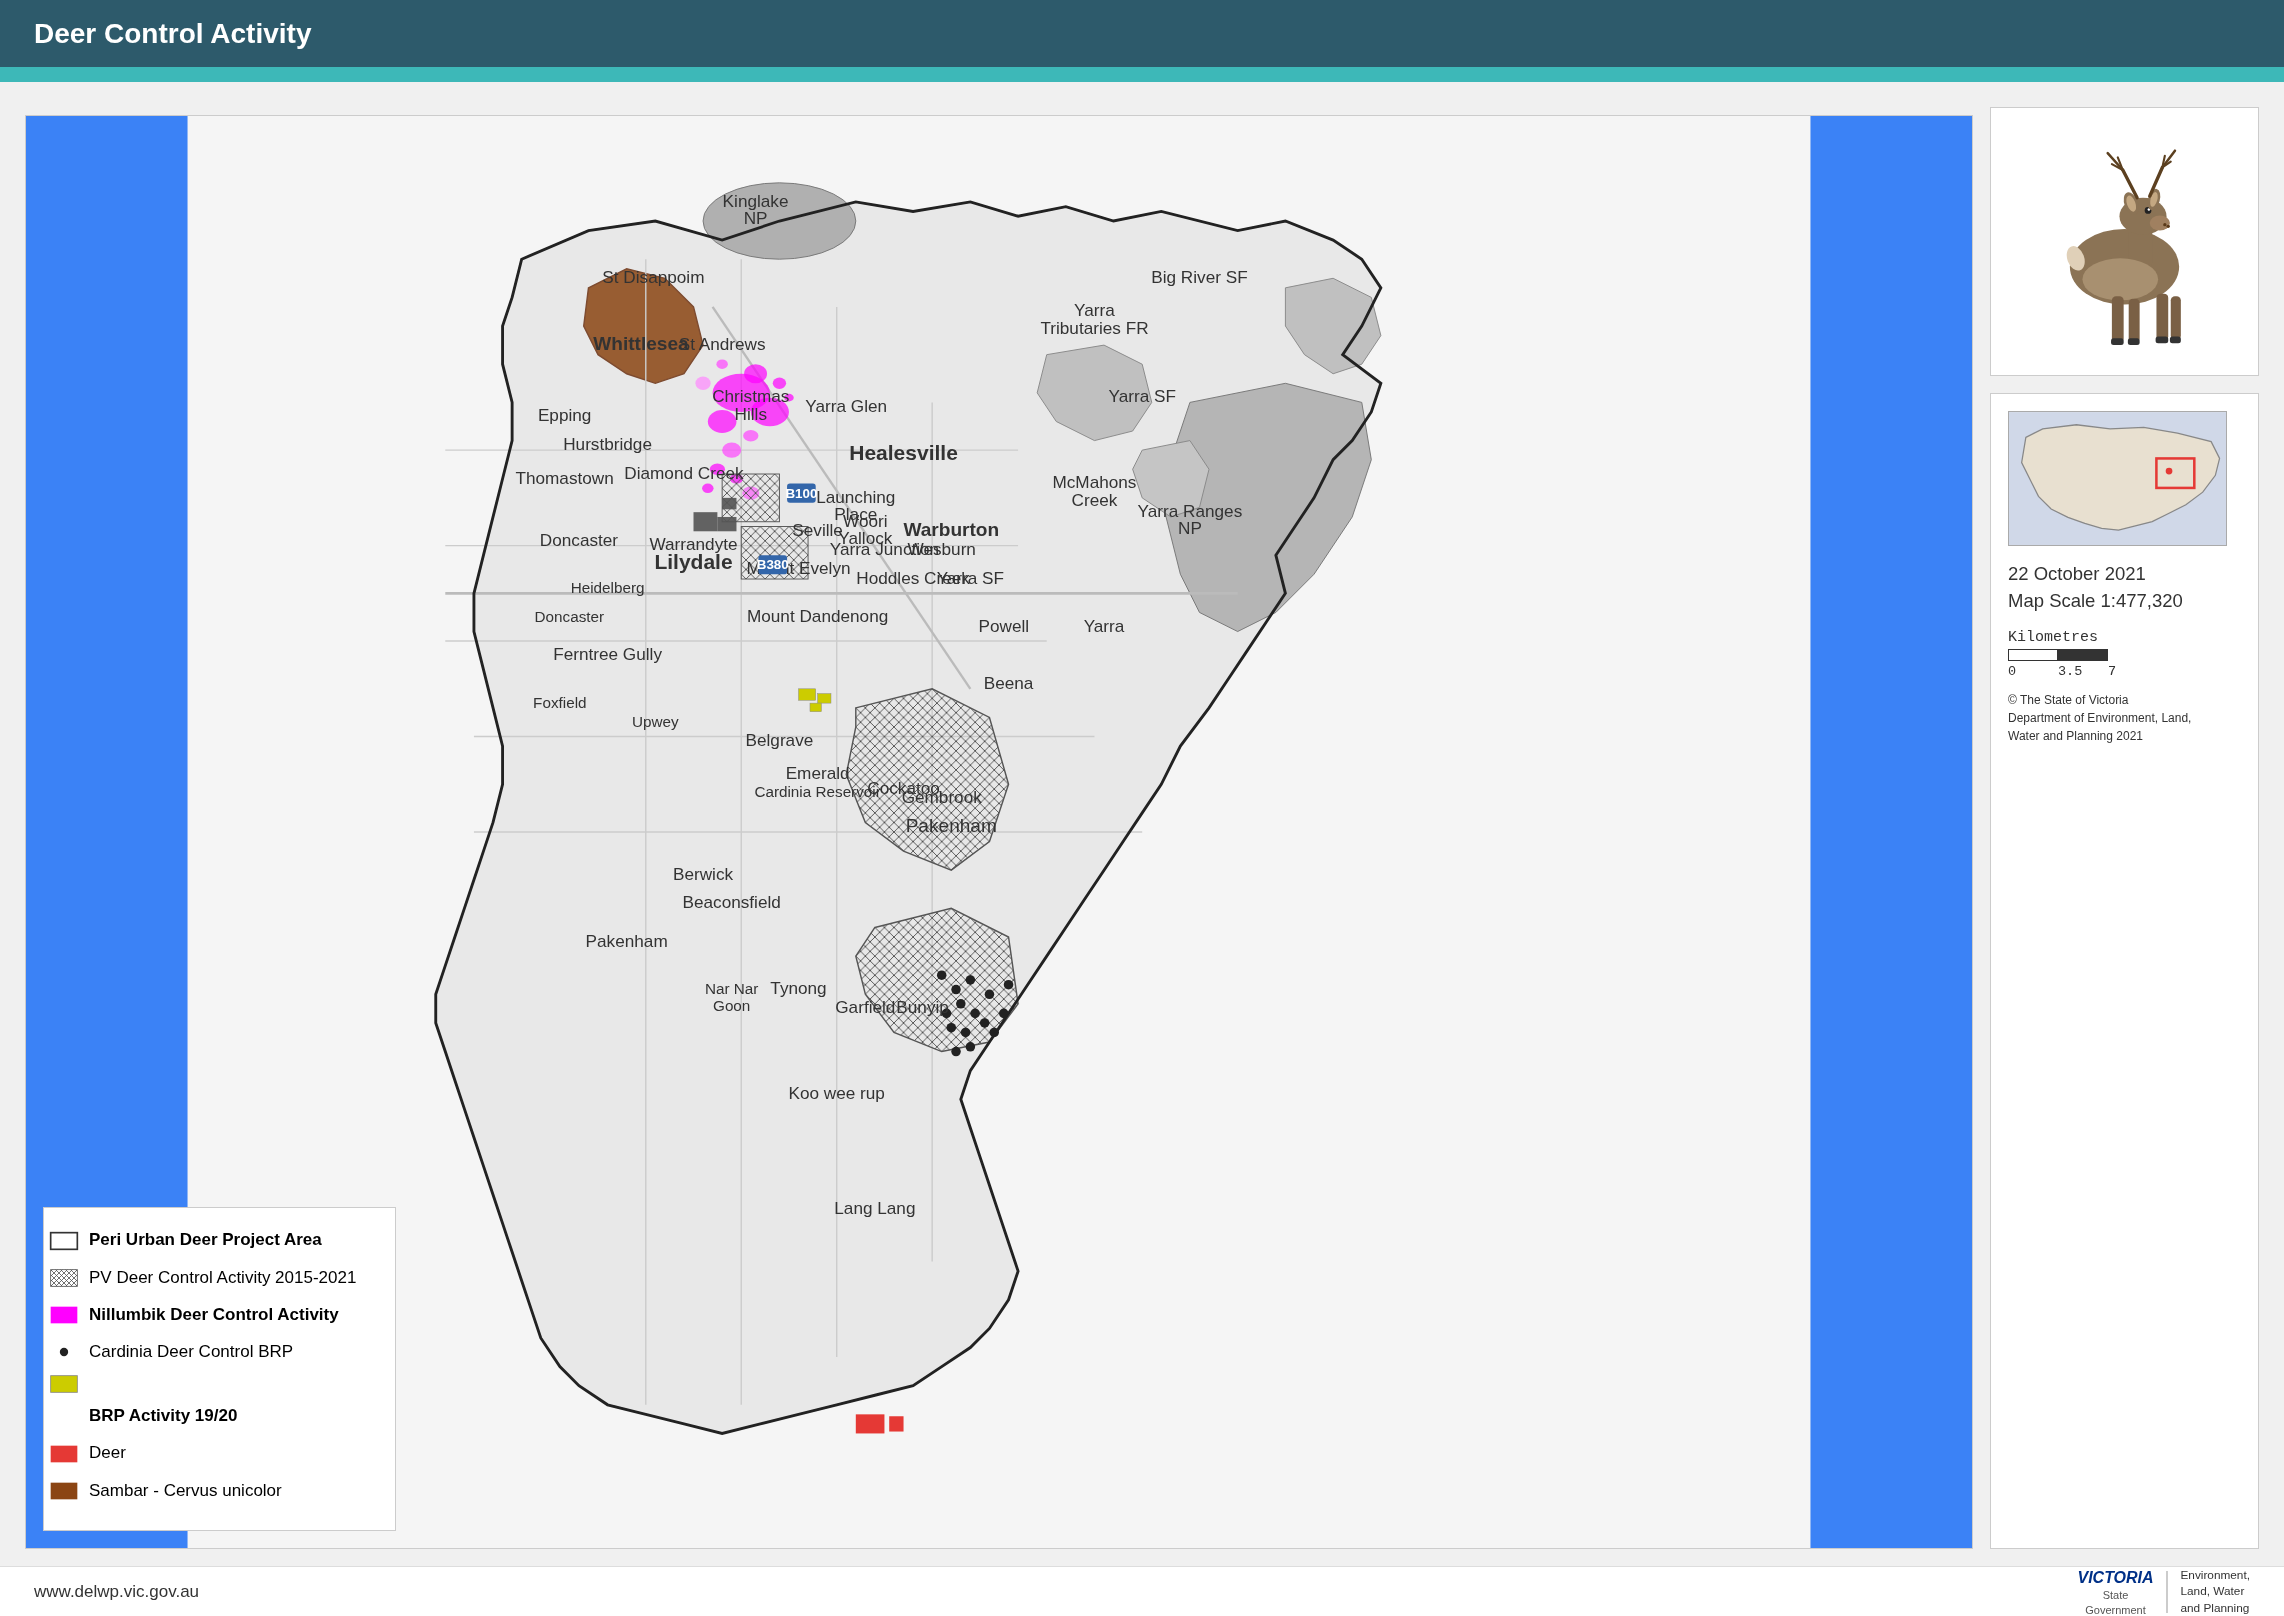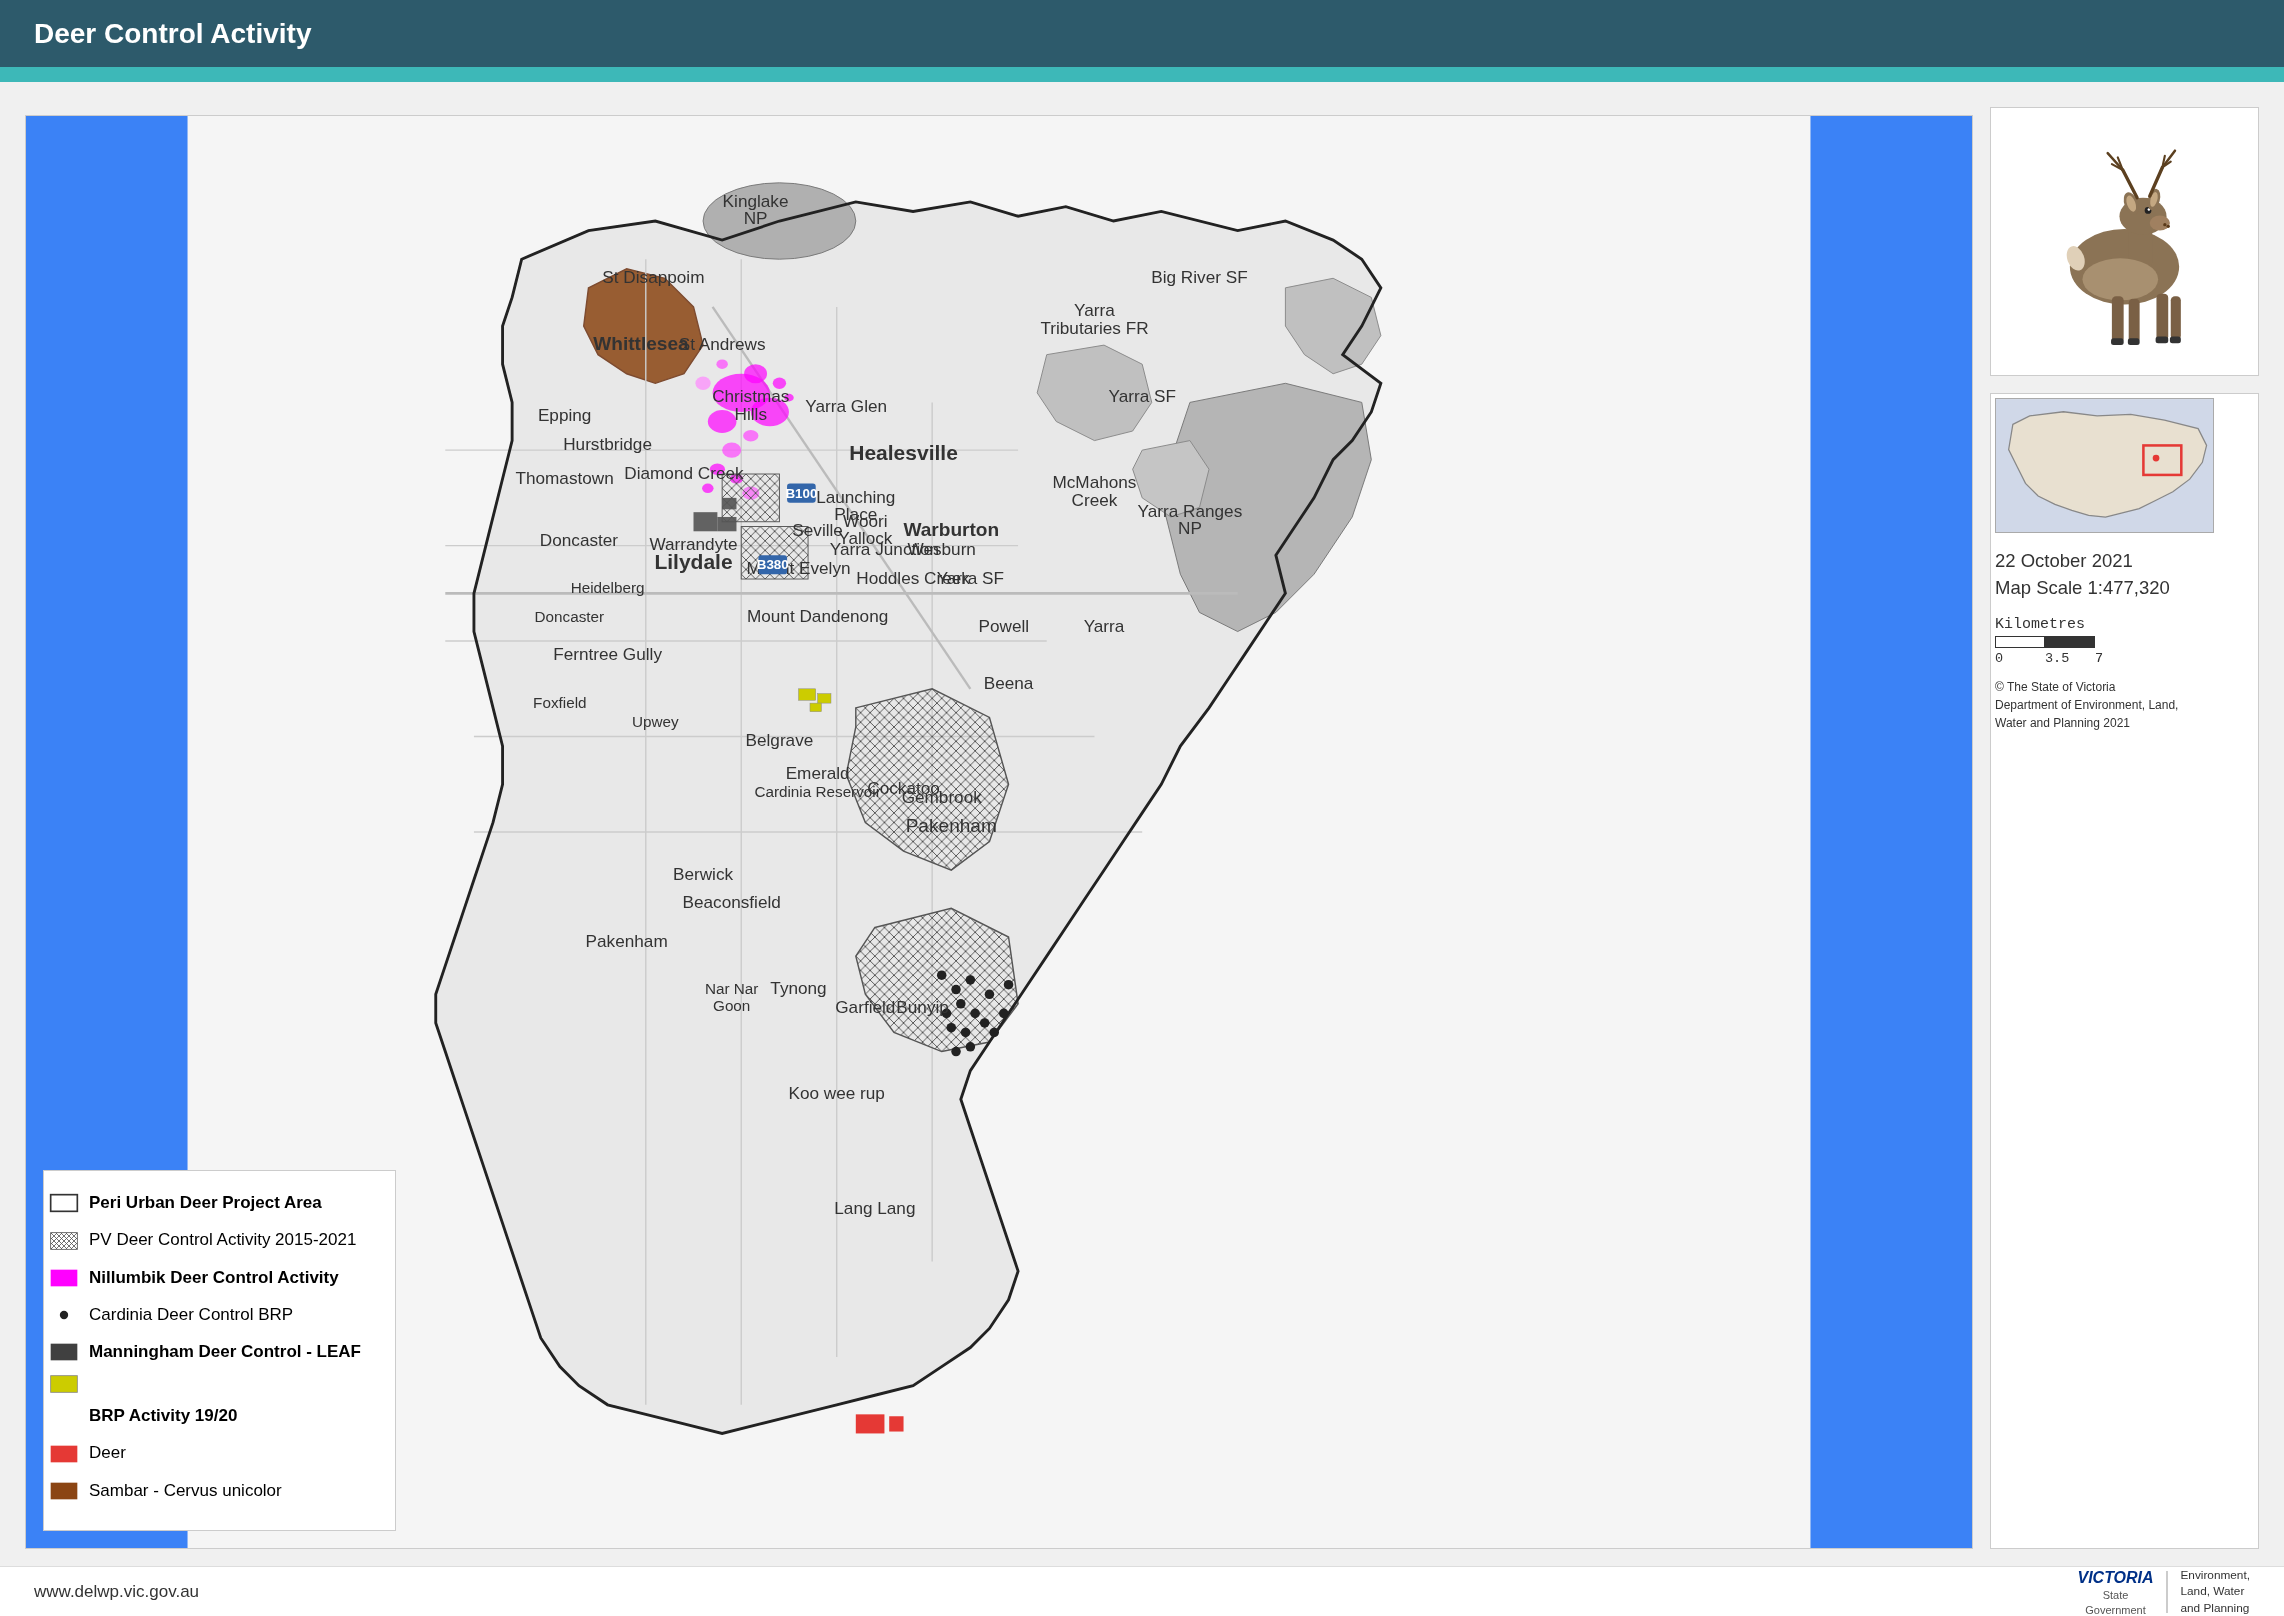--- a/index.html
+++ b/index.html
@@ -74,21 +74,21 @@
     }
 
     .deer-svg {
       width: 185px;
       height: 219px;
     }
 
     .map-info-box {
       background: white;
       border: 0.8px solid #ccc;
-      padding: 4px;
+      padding: 17px;
       flex: 1;
     }
 
     .map-info-box .date-text {
       font-size: 18.5px;
       color: #333;
       margin-bottom: 5px;
     }
     .map-info-box .scale-text {
       font-size: 18.5px;
@@ -427,28 +427,20 @@
         <div class="legend-symbol">
           <svg width="30" height="20" viewBox="0 0 36 24">
               <circle cx="18" cy="12" r="5" fill="#222"></circle>
             </svg>
         </div>
         <span>Cardinia Deer Control BRP</span>
       </div>
       <div class="legend-item">
         <div class="legend-symbol">
           <svg width="30" height="20" viewBox="0 0 36 24">
-              <rect x="2" y="2" width="32" height="20" fill="#404040"></rect>
-            </svg>
-        </div>
-        <span class="legend-bold">Manningham Deer Control - LEAF</span>
-      </div>
-      <div class="legend-item">
-        <div class="legend-symbol">
-          <svg width="30" height="20" viewBox="0 0 36 24">
               <rect x="2" y="2" width="32" height="20" fill="#cccc00" stroke="#888" stroke-width="1"></rect>
             </svg>
         </div>
       </div>
       <div class="legend-item">
         <div class="legend-symbol"></div>
         <span class="legend-bold">BRP Activity 19/20</span>
       </div>
       <div class="legend-item">
         <div class="legend-symbol">

